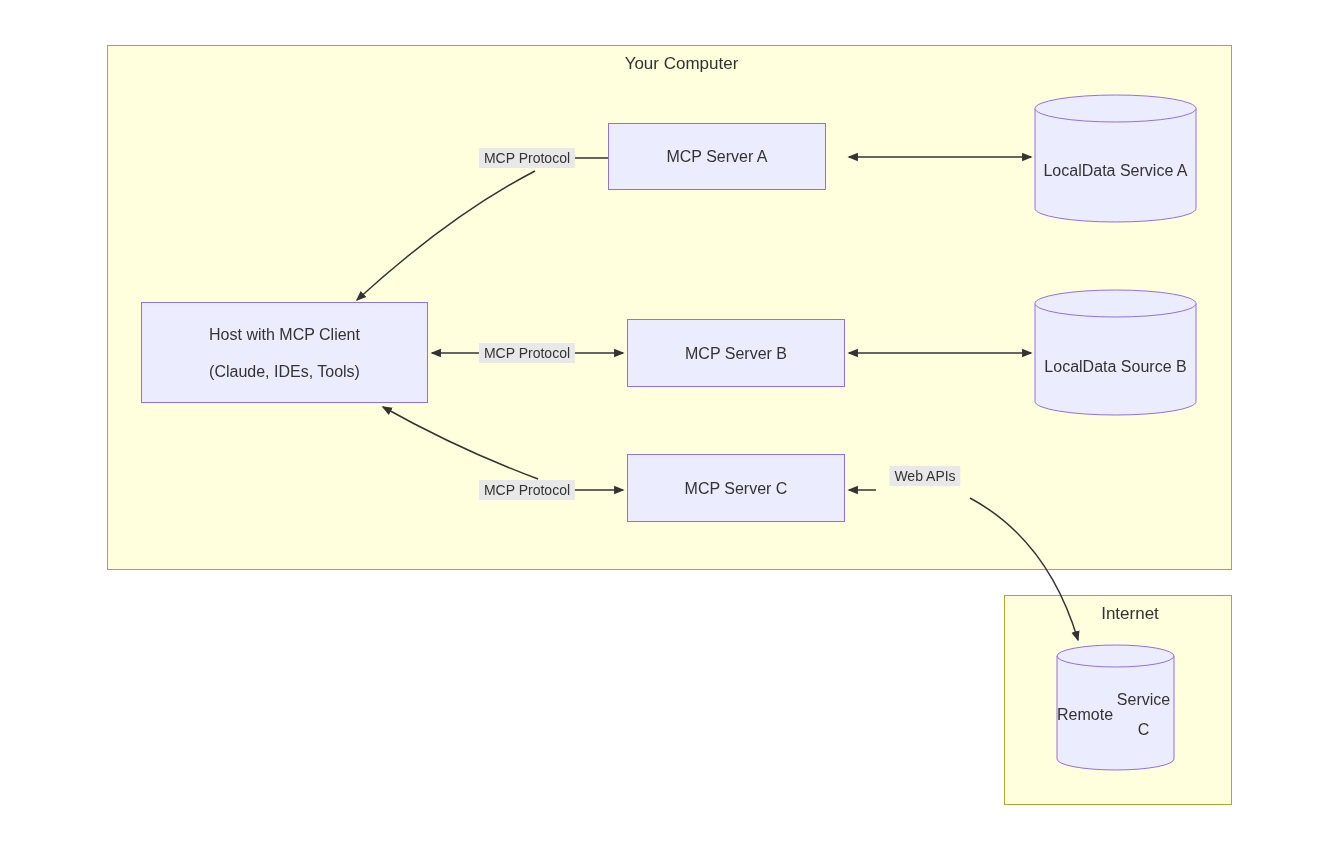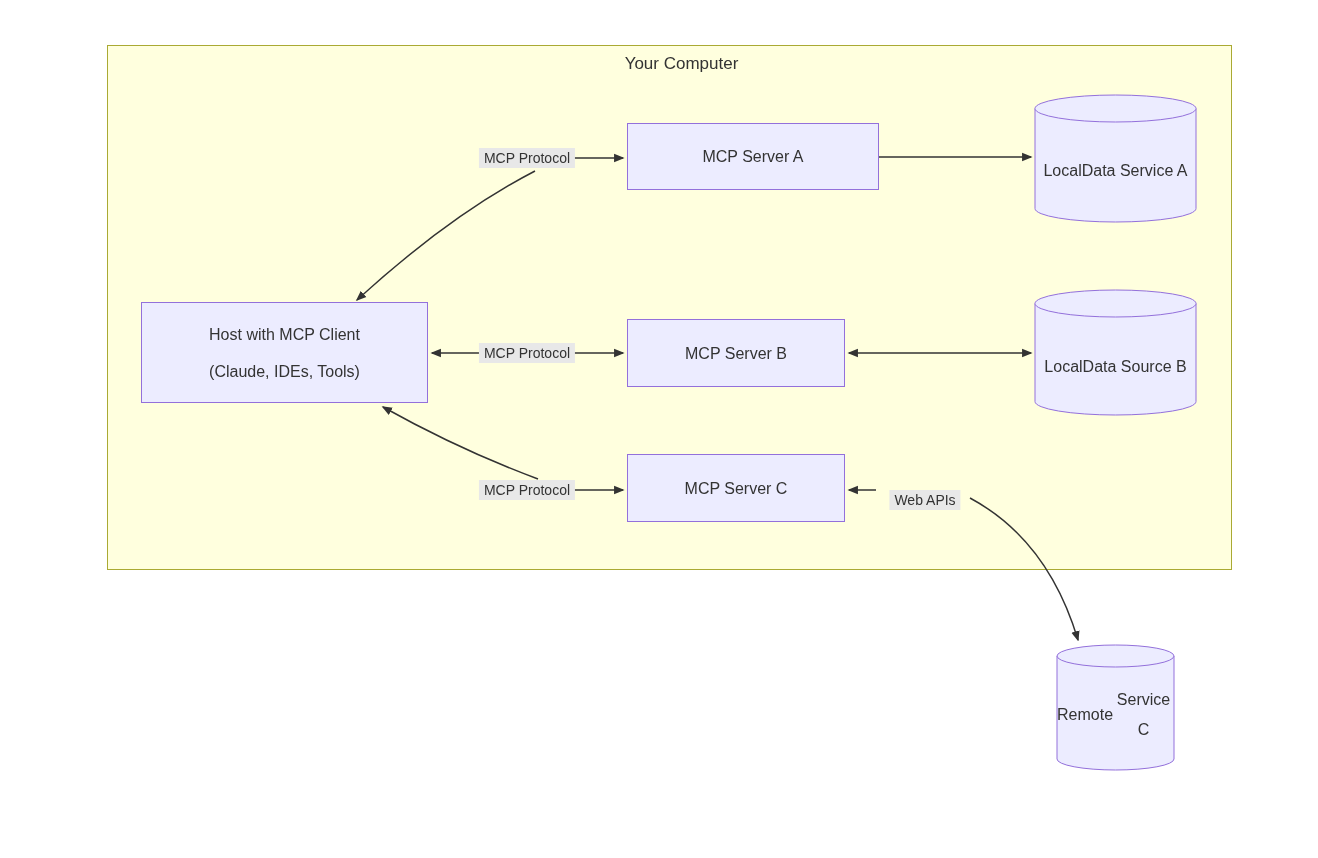--- a/index.html
+++ b/index.html
@@ -89,20 +89,23 @@
 </style>
 </head>
 <body>
 
 <div class="canvas">
 
   <div class="cluster" style="left:107px; top:45px; width:1125px; height:525px;">
     <div class="cluster-title">Your Computer</div>
   </div>
 
+  <div class="cluster" style="left:1004px; top:595px; width:228px; height:210px;">
+    <div class="cluster-title">Internet</div>
+  </div>
 
   <svg class="edges" width="1318" height="858" viewBox="0 0 1318 858">
     <defs>
       <marker id="arrowhead" viewBox="0 0 10 10" refX="8.5" refY="5" markerWidth="7" markerHeight="7" orient="auto">
         <path d="M 0 1 L 10 5 L 0 9 z" fill="#333333"></path>
       </marker>
     </defs>
 
     <path class="edge" d="M 535 171 Q 450 215 357 300" marker-end="url(#arrowhead)"></path>
     <path class="edge" d="M 530 158 H 623" marker-end="url(#arrowhead)"></path>
@@ -137,21 +140,21 @@
       <path class="cyl-body" d="M 1057 656 L 1057 759 A 58.5 11 0 0 0 1174 759 L 1174 656"></path>
       <ellipse class="cyl-body" cx="1115.5" cy="656" rx="58.5" ry="11"></ellipse>
     </g>
   </svg>
 
   <div class="node" style="left:141px; top:302px; width:287px; height:101px;gap:8px;">
     <span>Host with MCP Client</span>
     <span>(Claude, IDEs, Tools)</span>
   </div>
 
-  <div class="node" style="left:627px; top:123px; width:252px; height:67px;">
+  <div class="node" style="left:608px; top:123px; width:218px; height:67px;">
     <span>MCP Server A</span>
   </div>
 
   <div class="node" style="left:627px; top:454px; width:218px; height:68px;">
     <span>MCP Server C</span>
   </div>
 
   <div class="node" style="left:627px; top:319px; width:218px; height:68px;">
     <span>MCP Server B</span>
   </div>
@@ -170,15 +173,15 @@
     <span>Remote</span>
     <span>Service C</span>
   </div>
 
   <div class="edge-label" style="left:527px; top:158px;">MCP Protocol</div>
 
   <div class="edge-label" style="left:527px; top:353px;">MCP Protocol</div>
 
   <div class="edge-label" style="left:527px; top:490px;">MCP Protocol</div>
 
-  <div class="edge-label" style="left:925px; top:500px;">Web APIs</div>
+  <div class="edge-label" style="left:925px; top:476px;">Web APIs</div>
 
 </div>
 
 </body></html>

